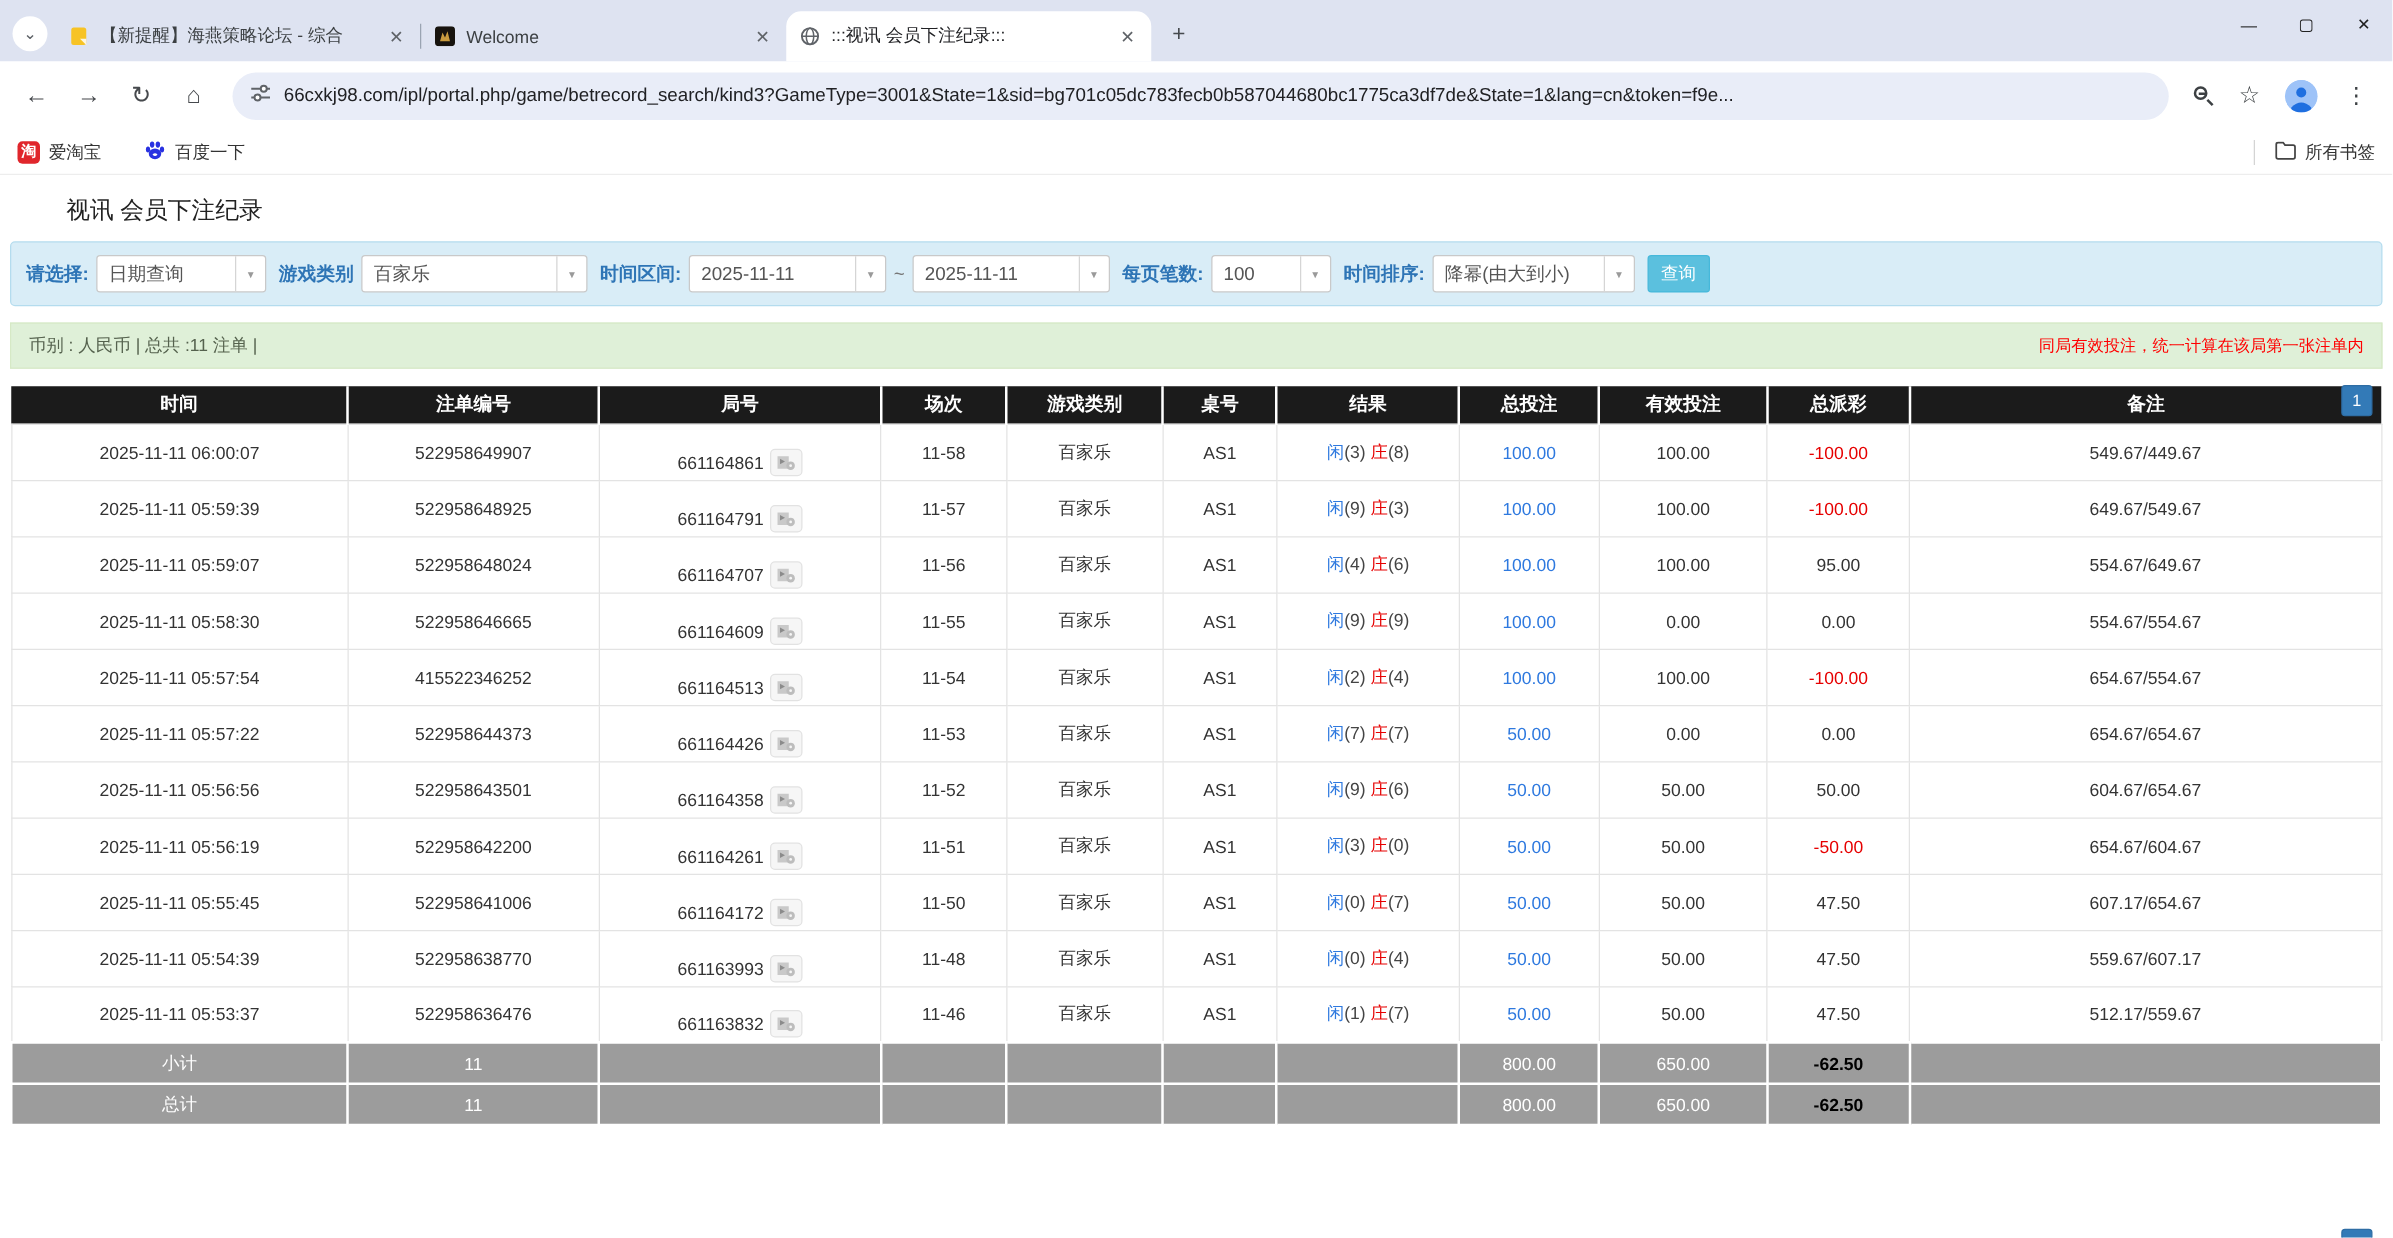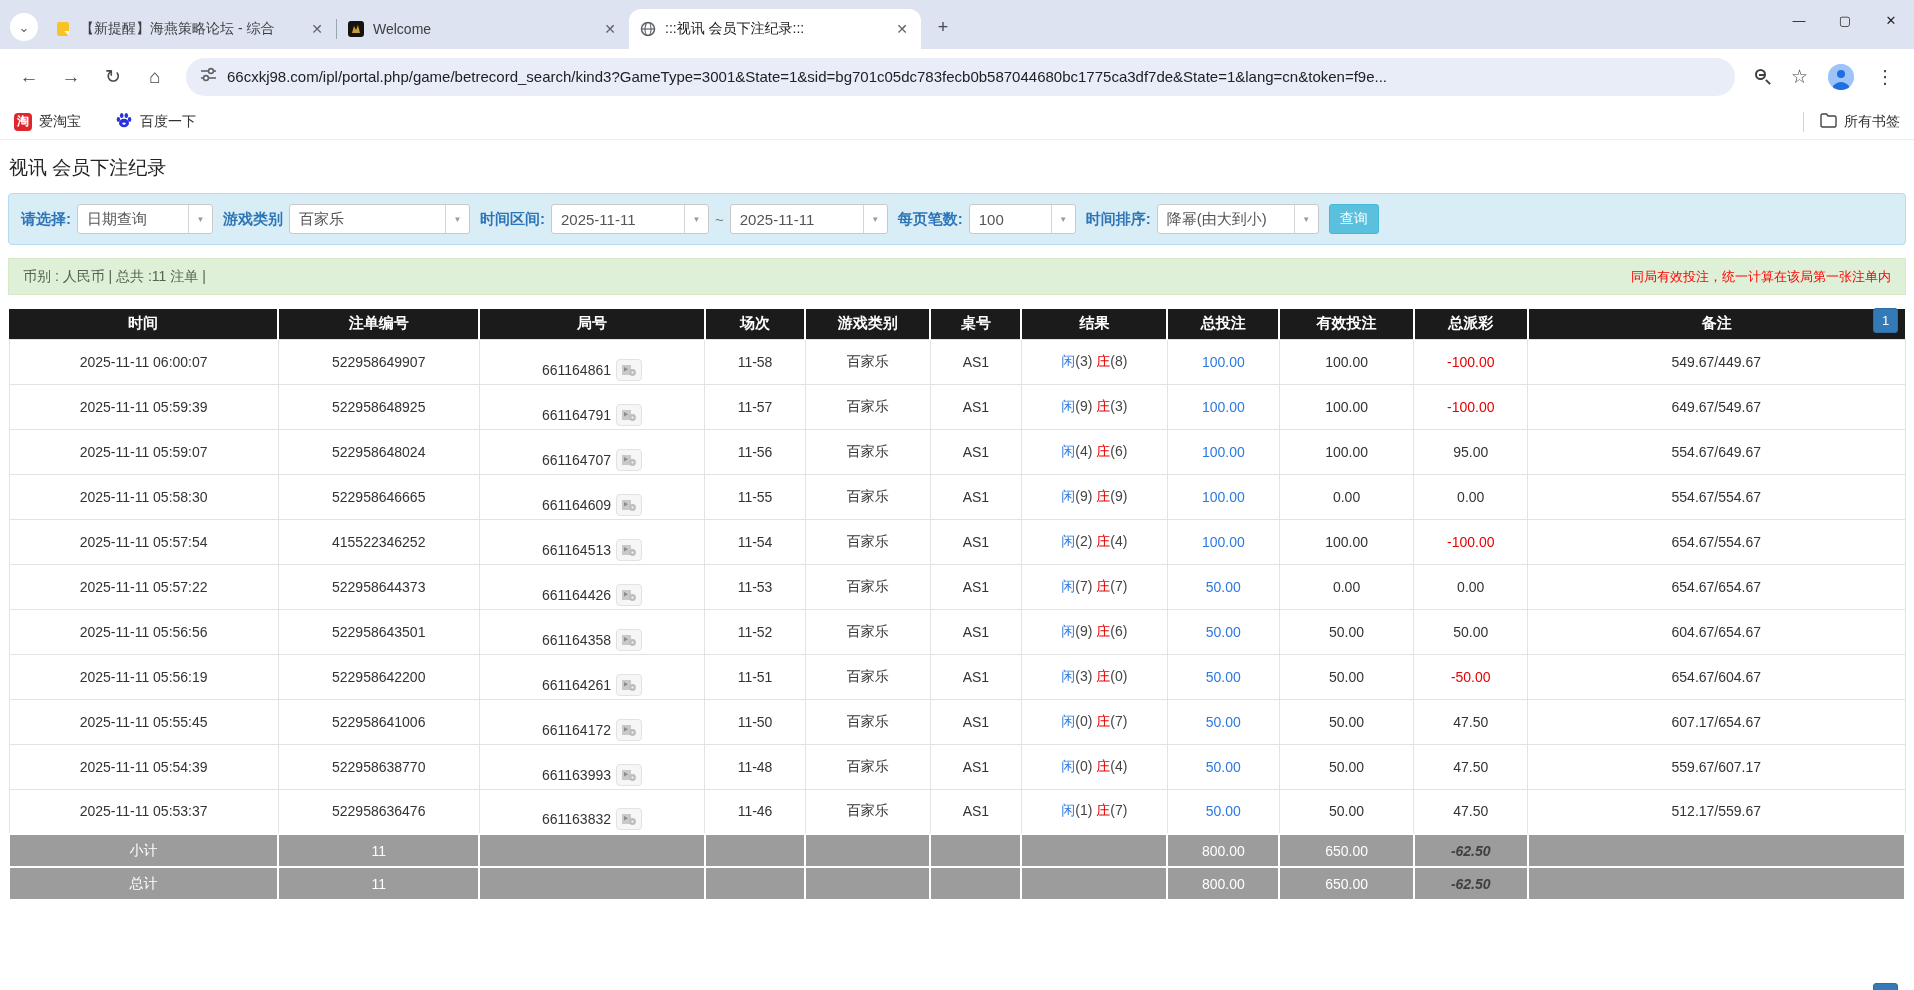--- a/index.html
+++ b/index.html
@@ -44,21 +44,21 @@
   .bm-item .bm-ic { margin-right:7px; }
   .tb-ic { width:18px; height:18px; background:#e0262c; border-radius:4px; color:#fff; font-size:12px;
     display:flex; align-items:center; justify-content:center; font-weight:bold; }
   .bm-right { margin-left:auto; display:flex; align-items:center; }
   .bm-divider { width:1px; height:20px; background:#d4d4d4; margin-right:16px; }
   .allbm { display:flex; align-items:flex-start; font-size:14px; color:#333; cursor:pointer; }
   .allbm svg { margin-right:7px; }
 
   
   .content { position:relative; height:850px; }
-  .page-title { font-size:19px; color:#222; padding:15px 0 12px 9px; }
+  .page-title { font-size:19px; color:#222; padding:15px 0 12px 9px;margin-left:44px; }
 
   .filterbar { margin:0 8px; background:#d9edf7; border:1px solid #b4dcee; border-radius:4px;
     height:52px; display:flex; align-items:center; padding:0 12px; }
   .f-label { font-size:15px; font-weight:bold; color:#2e75b6; margin:0 6px 0 10px; white-space:nowrap; }
   .combo { height:30px; background:#fff; border:1px solid #c9c9c9; border-radius:3px; display:flex; align-items:stretch; }
   .combo .c-val { padding:0 9px; font-size:15px; color:#555; display:flex; align-items:center; flex:1; white-space:nowrap; overflow:hidden; }
   .combo .c-arrow { width:24px; border-left:1px solid #d5d5d5; display:flex; align-items:center; justify-content:center;
     color:#9a9a9a; font-size:8px; cursor:pointer; }
   .tilde { color:#777; font-size:15px; margin:0 6px; }
   .btn-query { height:30px; min-width:42px; margin-left:10px; background:#5bc0de; color:#fff; border:1px solid #46b8da;
@@ -77,21 +77,21 @@
   .bets thead th { background:#1b1b1b; color:#fff; font-size:15px; font-weight:bold; height:30px; text-align:center; }
   .bets thead th + th { border-left:2px solid #fff; }
   .bets tbody td { height:45px; border:1px solid #e3e3e3; text-align:center; font-size:14px; color:#333; background:#fff; }
   .round-cell { display:flex; align-items:center; justify-content:center; gap:5px;margin-top:16px; }
   .vid-btn { width:26px; height:22px; background:#f6f6f6; border:1px solid #e2e2e2; border-radius:4px;
     display:inline-flex; align-items:center; justify-content:center; cursor:pointer; }
   .blue { color:#2e79df; }
   .red { color:#e60000; }
   .res-p { color:#2e79df; } .res-b { color:#e60000; } .res-n { color:#444; }
   .bets tfoot td { background:#9c9c9c; color:#fff; font-size:14px; height:33px; text-align:center; border:2px solid #fff; }
-  .bets tfoot .red { color:#404040; font-weight:bold;font-style:italic; }
+  .bets tfoot .red { color:#000000; font-weight:bold; }
 
   .pager-bottom { position:absolute; right:16px; bottom:-18px; }
 </style>
 </head>
 <body>
 
 <div class="tabstrip">
   <div class="tab-search">⌄</div>
 
   <div class="tab">
@@ -219,21 +219,21 @@
       <span class="c-val">2025-11-11</span>
       <span class="c-arrow">▼</span>
     </div>
     <span class="tilde">~</span>
     <div class="combo" style="width:158px">
       <span class="c-val">2025-11-11</span>
       <span class="c-arrow">▼</span>
     </div>
 
     <span class="f-label">每页笔数:</span>
-    <div class="combo" style="width:107px">
+    <div class="combo" style="width:96px">
       <span class="c-val">100</span>
       <span class="c-arrow">▼</span>
     </div>
 
     <span class="f-label">时间排序:</span>
     <div class="combo" style="width:162px">
       <span class="c-val">降幂(由大到小)</span>
       <span class="c-arrow">▼</span>
     </div>
 

